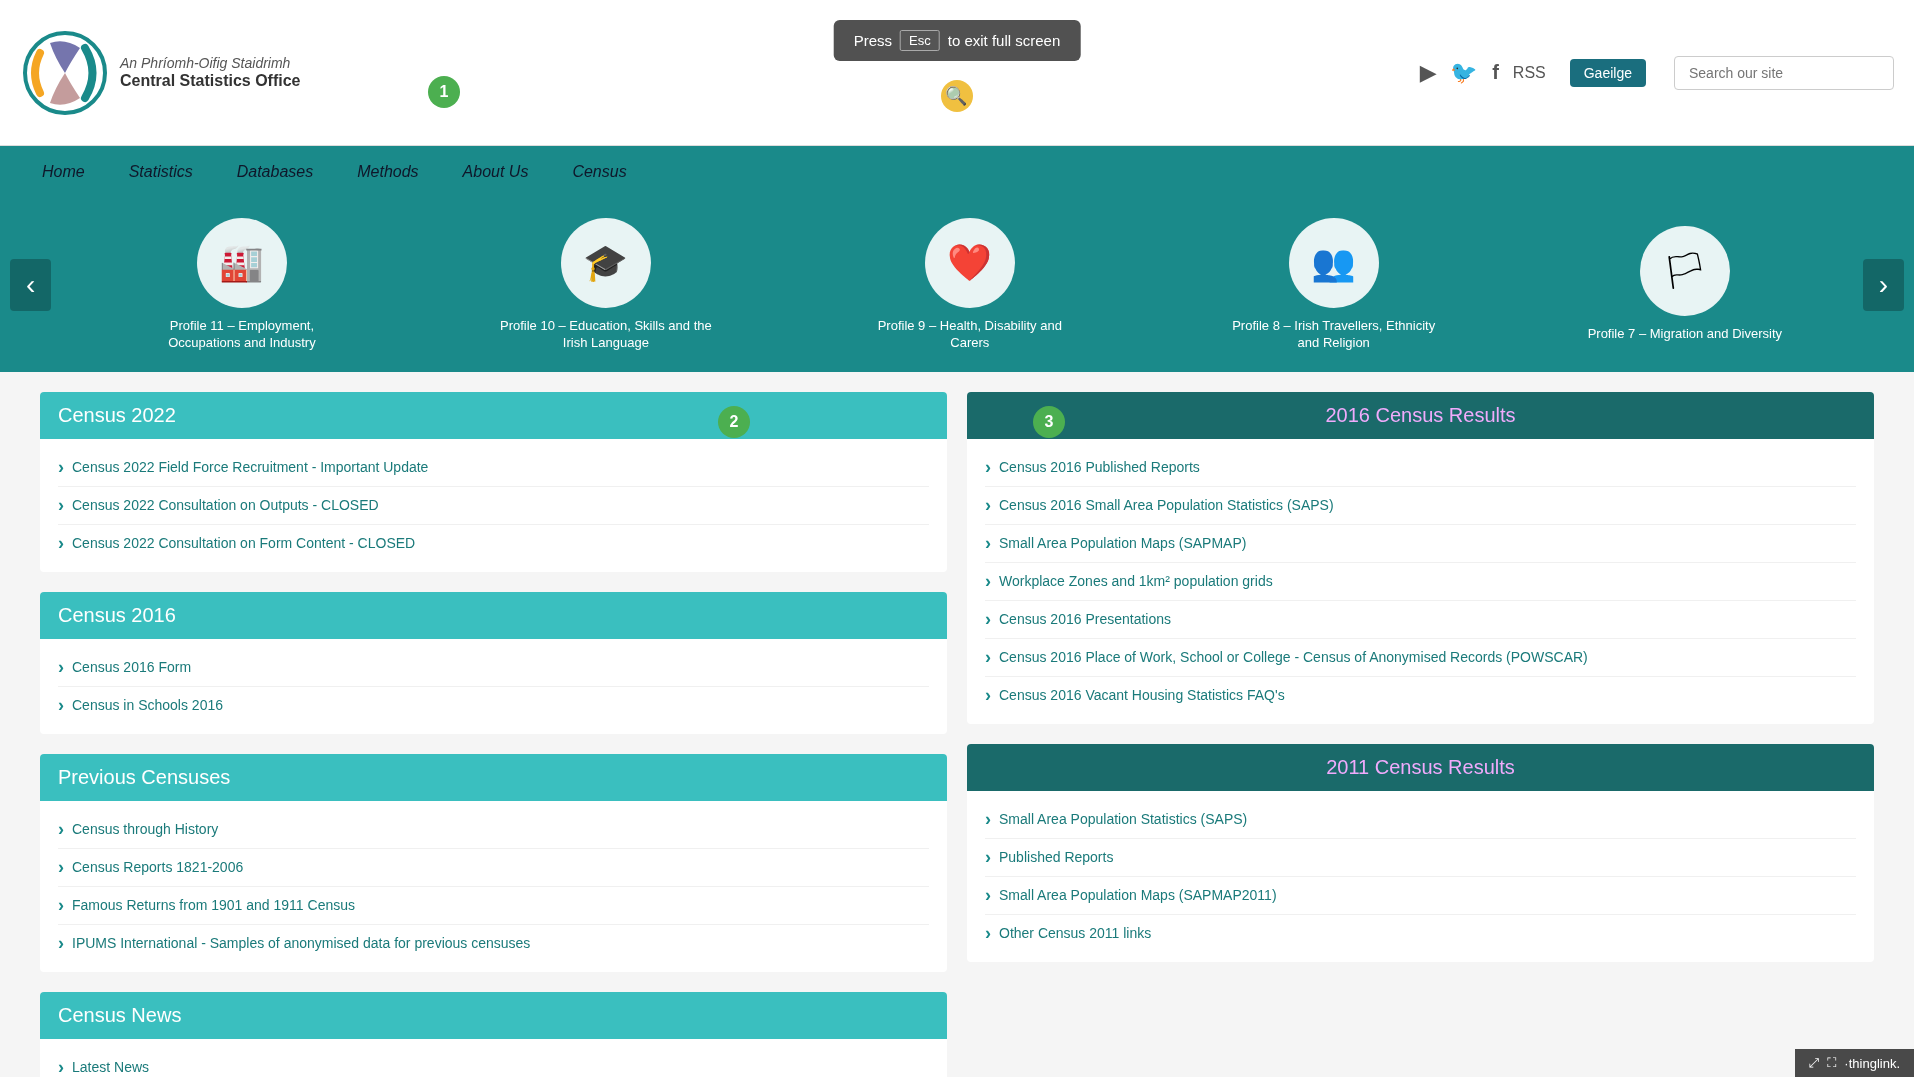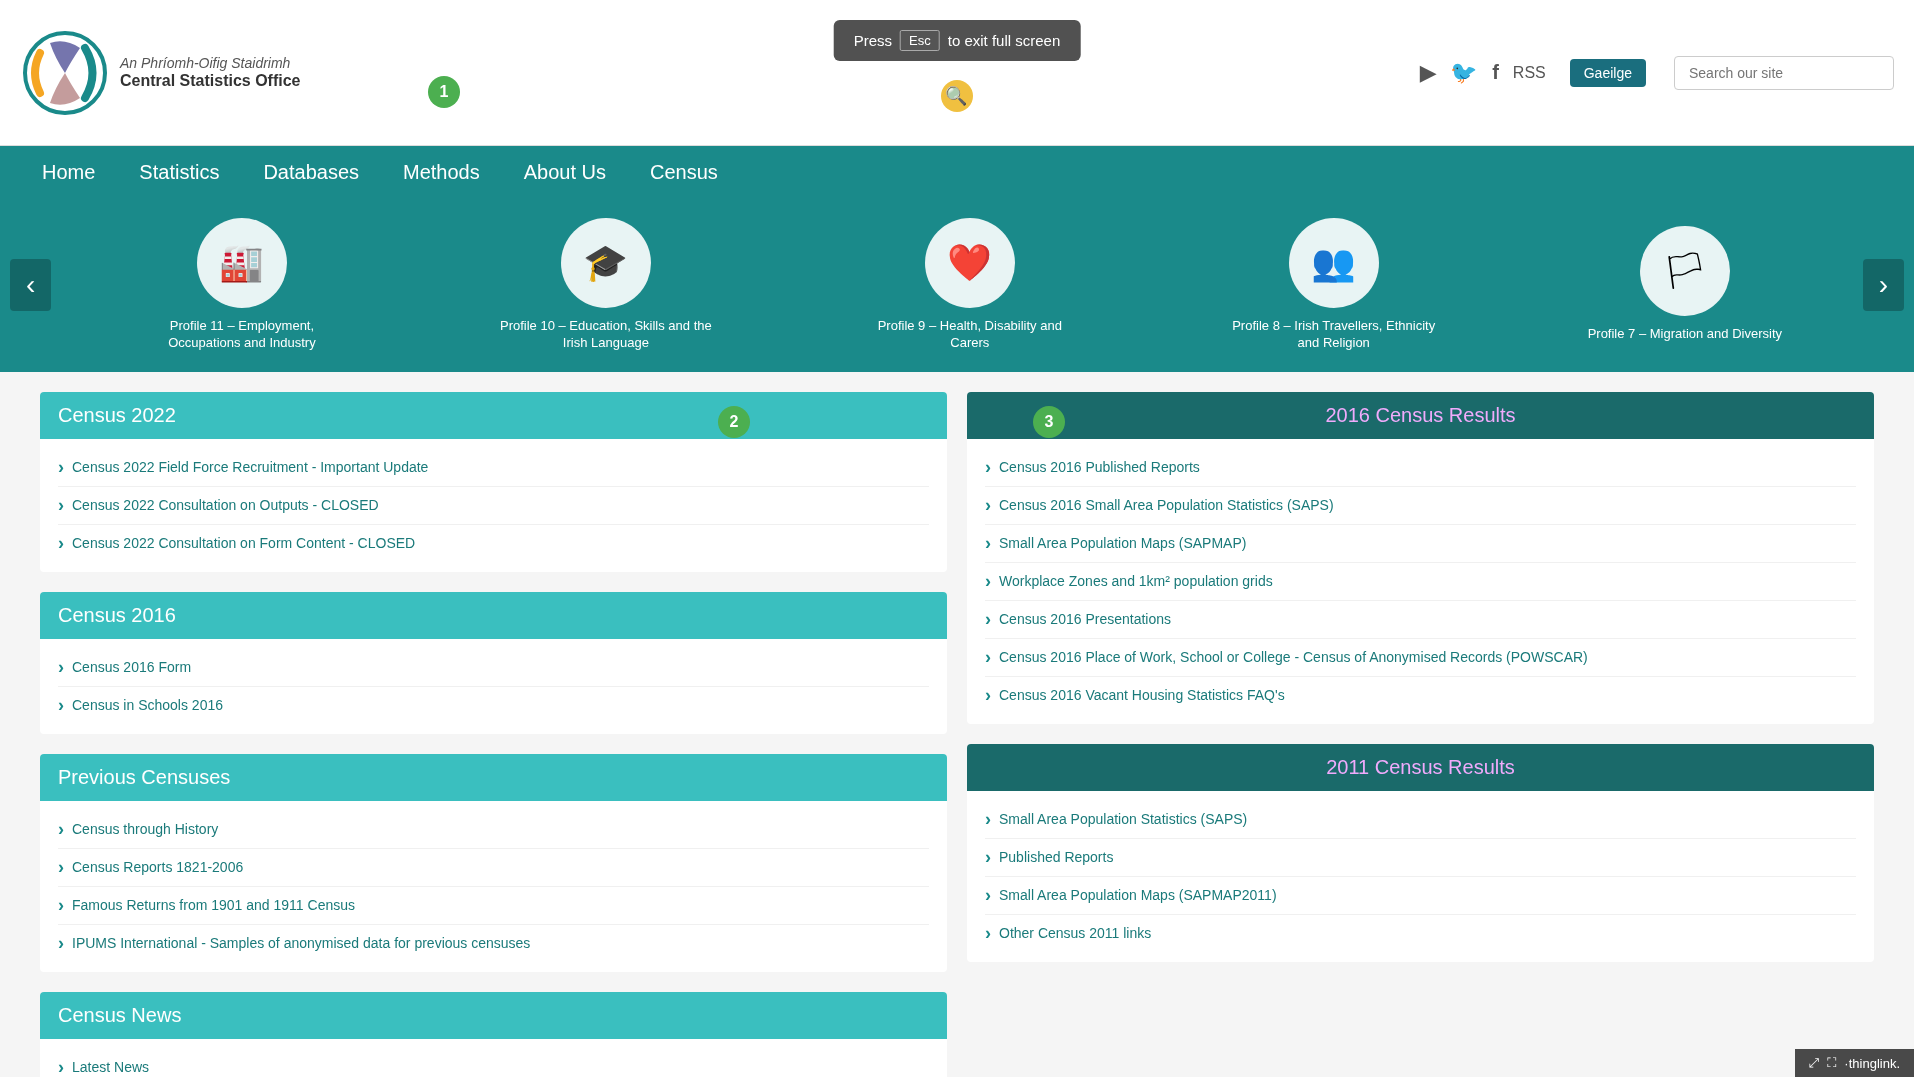--- a/index.html
+++ b/index.html
@@ -125,29 +125,30 @@
 
     
     .nav {
       background: #1a8a8a;
       display: flex;
       align-items: center;
       padding: 0 20px;
       height: 52px;
     }
     .nav-item {
-      color: #ffffff;
-      font-size: 20px;
+      color: #0f172a;
+      font-size: 16px;
       padding: 0 22px;
       height: 52px;
       display: flex;
       align-items: center;
       cursor: pointer;
       text-decoration: none;
       white-space: nowrap;
+      font-style: italic;
     }
 
     
     .carousel {
       background: #1a8a8a;
       padding: 20px 60px;
       display: flex;
       align-items: center;
       justify-content: space-around;
       position: relative;

